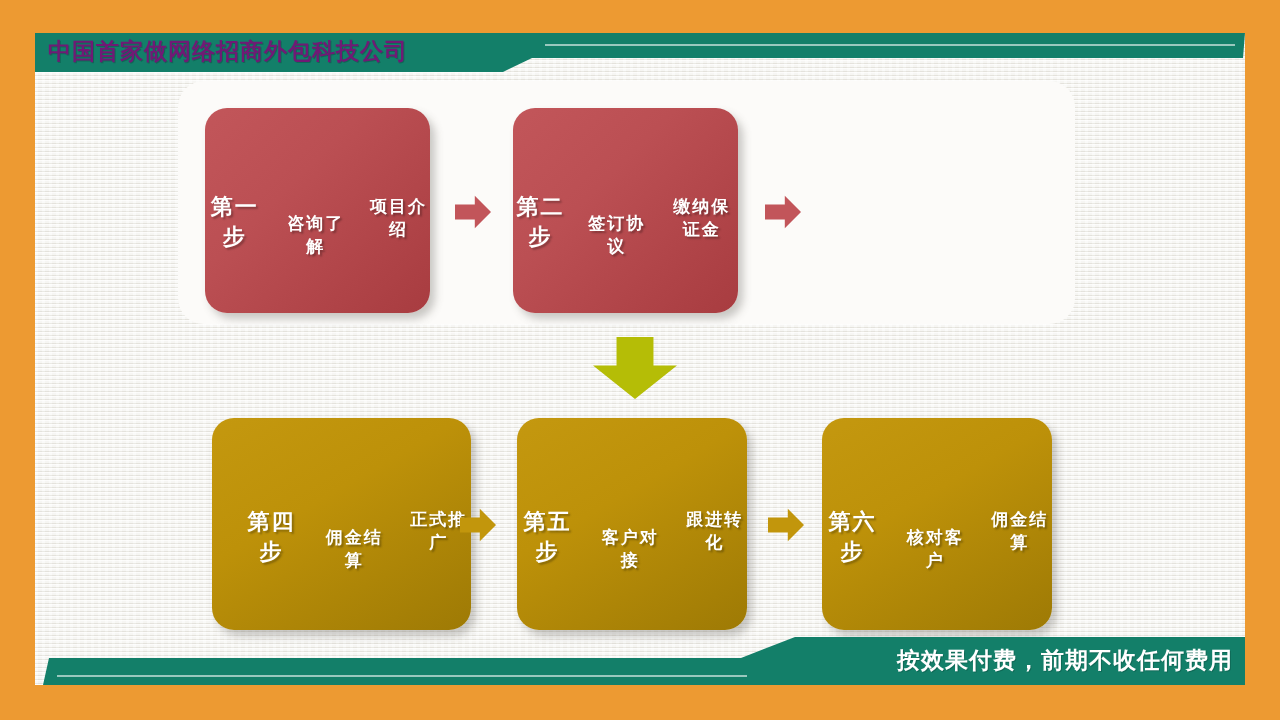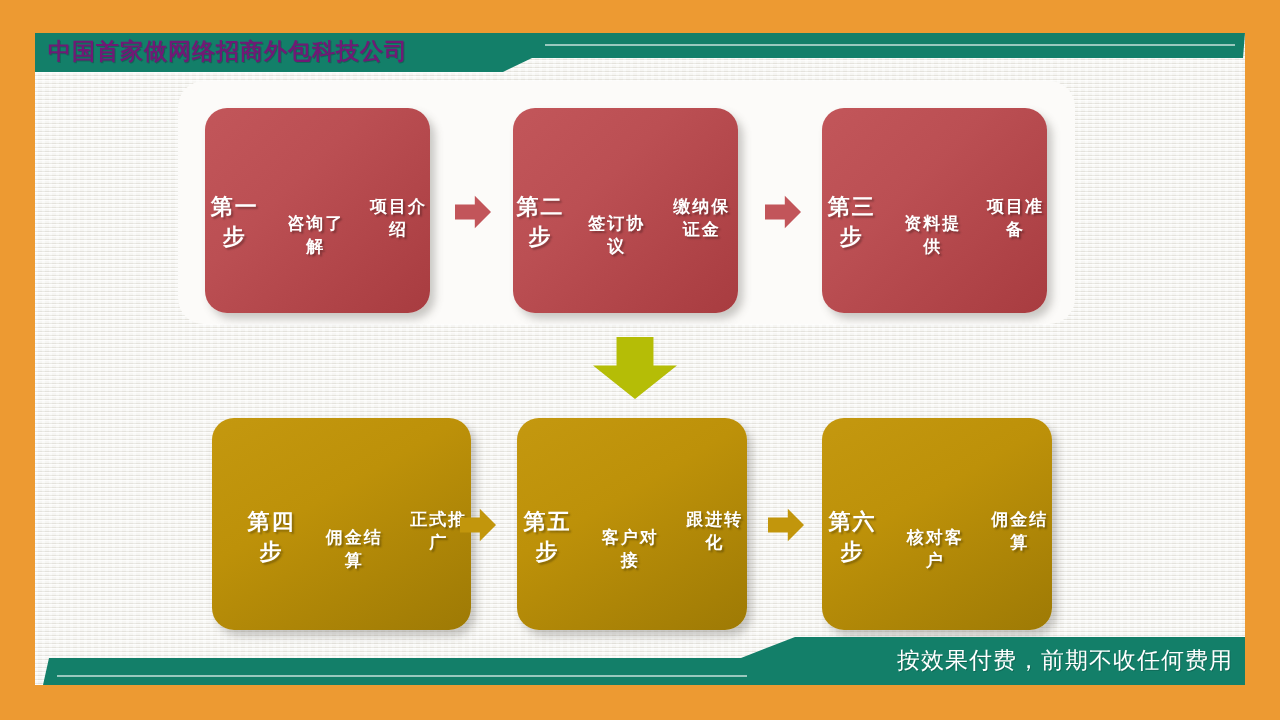--- a/index.html
+++ b/index.html
@@ -201,21 +201,21 @@
     top: 50px;
     width: 690px;
     height: 2px;
     background: rgba(235,245,242,0.62);
   }
   #footer-text {
     position: absolute;
     right: 12px;
     top: 20px;
     font-size: 23px;
-    font-weight: normal;
+    font-weight: bold;
     color: #ffffff;
     letter-spacing: 1px;
     text-shadow: 1px 1px 0 rgba(0,0,0,0.18);
     white-space: nowrap;
   }
 </style>
 </head>
 <body>
 
 <div id="slide">
@@ -235,25 +235,20 @@
     <div class="card-line">咨询了解</div>
     <div class="card-line">项目介绍</div>
   </div>
 
   <div id="card-2" class="card card-red row-top">
     <div class="card-title">第二步</div>
     <div class="card-line">签订协议</div>
     <div class="card-line">缴纳保证金</div>
   </div>
 
-  <div id="card-3" class="card card-red row-top">
-    <div class="card-title">第三步</div>
-    <div class="card-line">资料提供</div>
-    <div class="card-line">项目准备</div>
-  </div>
 
   <div id="arrow-1" class="h-arrow arrow-red"></div>
   <div id="arrow-2" class="h-arrow arrow-red"></div>
 
   <div id="down-arrow"></div>
 
   <div id="card-4" class="card card-gold row-bot">
     <div class="card-title">第四步</div>
     <div class="card-line">佣金结算</div>
     <div class="card-line">正式推广</div>

